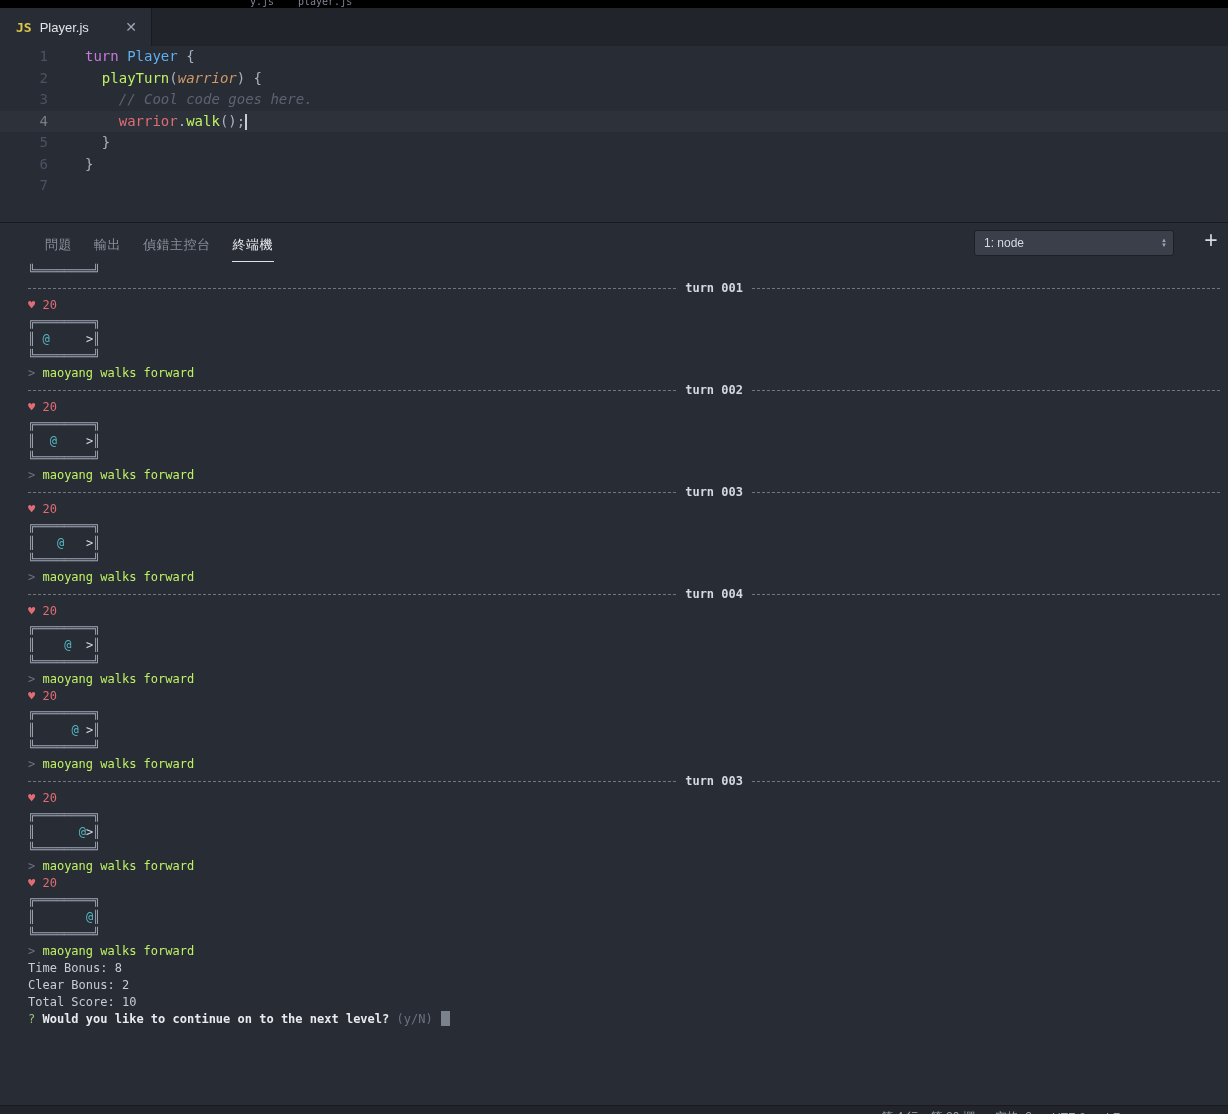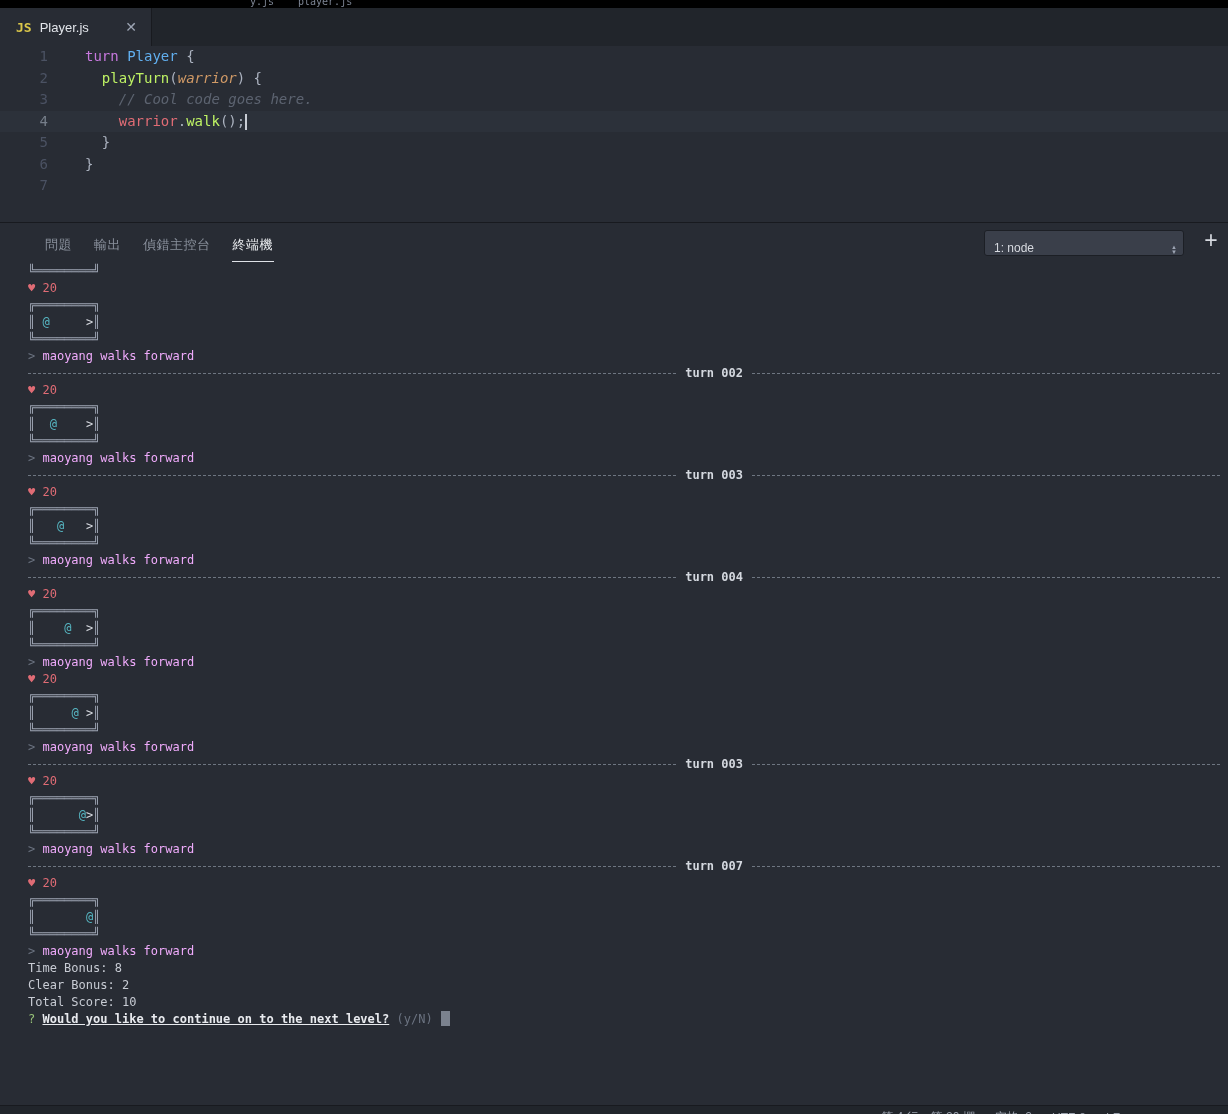--- a/index.html
+++ b/index.html
@@ -34,46 +34,46 @@
   .tok-var     { color:#e06c75; }
   .ed-cursor { display:inline-block; width:1.5px; height:16px; background:#c8ccd4; vertical-align:middle; }
 
   
   .panel-header { height:40px; background:#282c34; border-top:1px solid #181a1f; position:relative;
                   display:flex; align-items:center; }
   .panel-tabs { display:flex; gap:20px; margin-left:44px; }
   .ptab { font:13px "Liberation Sans",sans-serif; color:#8a919d; padding:12px 1px 7px;
           border-bottom:1px solid transparent; cursor:pointer; letter-spacing:0.5px; }
   .ptab.active { color:#eceef1; border-bottom-color:#dfe2e7; }
-  .term-selector { position:absolute; right:44px; top:7px; width:200px; height:26px; background:#3a3f4a;
-                   border:1px solid #1c1f25; border-radius:3px; display:flex; align-items:flex-end;
+  .term-selector { position:absolute; right:54px; top:7px; width:200px; height:26px; background:#3a3f4a;
+                   border:1px solid #1c1f25; border-radius:3px; display:flex; align-items:center;
                    padding:0 6px 0 9px; color:#d7dae0; font:12px "Liberation Sans",sans-serif; cursor:pointer; }
   .selector-arrows { margin-left:auto; display:flex; flex-direction:column; color:#9da5b4;
                      font-size:6px; line-height:5px; }
   .add-terminal { position:absolute; right:2px; top:4px; width:30px; text-align:center; color:#d7dae0;
                   font:400 23px "Liberation Sans",sans-serif; cursor:pointer; }
 
   
   .terminal { height:843px; background:#282c34; padding:1px 8px 0 28px;
               font:12px/17px "DejaVu Sans Mono",monospace; color:#c8ccd4; overflow:hidden; }
   .tline { height:17px; white-space:pre; }
   .sep { display:flex; align-items:center; color:#d4d8df; font-weight:bold; }
   .sep .dash { border-top:1px dashed #6e7681; height:0; }
   .sep .dash.l { flex:1.385; } .sep .dash.r { flex:1; }
   .sep .lbl { padding:0 9px; }
   .health { color:#e06c75; }
   .board { color:#9da5b4; }
   .b-warrior { color:#56b6c2; }
   .b-stairs { color:#d7dae0; }
   .act-gt { color:#6b7380; }
-  .act-txt { color:#f0abfc; }
+  .act-txt { color:#bef264; }
   .success { color:#98c379; }
   .score { color:#c8ccd4; }
   .prompt .q { color:#98c379; }
-  .prompt .msg { color:#e8eaee; font-weight:bold;text-decoration:underline; }
+  .prompt .msg { color:#e8eaee; font-weight:bold; }
   .prompt .hint { color:#6b7380; }
   .cursor-block { display:inline-block; width:9px; height:15px; background:#7b828e;
                   vertical-align:text-bottom; margin-left:8px; }
 
   
   .statusbar { position:absolute; top:1105px; left:0; width:1228px; height:22px; background:#21252b;
                border-top:1px solid #181a1f; }
   .status-right { position:absolute; right:108px; top:3px; display:flex; gap:20px; align-items:center;
                   color:#9aa1ad; font:12px "Liberation Sans",sans-serif; white-space:nowrap; }
   .status-item { cursor:pointer; }
@@ -120,20 +120,21 @@
         <span>▲</span>
         <span>▼</span>
       </span>
   </div>
   <div class="add-terminal">+</div>
 </div>
 
 <div class="terminal">
   <div>
       <div class="tline board">╚════════╝</div>
+      <div class="tline sep"><span class="dash l"></span><span class="lbl">turn 001</span><span class="dash r"></span></div>
       <div class="tline health"><span>♥</span><span> 20</span></div>
       <div class="tline board">╔════════╗</div>
       <div class="tline board"><span>║</span><span> </span><span class="b-warrior">@</span><span> </span><span> </span><span> </span><span> </span><span> </span><span class="b-stairs">&gt;</span><span>║</span></div>
       <div class="tline board">╚════════╝</div>
       <div class="tline action"><span class="act-gt">&gt; </span><span class="act-txt">maoyang walks forward</span></div>
       <div class="tline sep"><span class="dash l"></span><span class="lbl">turn 002</span><span class="dash r"></span></div>
       <div class="tline health"><span>♥</span><span> 20</span></div>
       <div class="tline board">╔════════╗</div>
       <div class="tline board"><span>║</span><span> </span><span> </span><span class="b-warrior">@</span><span> </span><span> </span><span> </span><span> </span><span class="b-stairs">&gt;</span><span>║</span></div>
       <div class="tline board">╚════════╝</div>
@@ -154,21 +155,20 @@
       <div class="tline board">╔════════╗</div>
       <div class="tline board"><span>║</span><span> </span><span> </span><span> </span><span> </span><span> </span><span class="b-warrior">@</span><span> </span><span class="b-stairs">&gt;</span><span>║</span></div>
       <div class="tline board">╚════════╝</div>
       <div class="tline action"><span class="act-gt">&gt; </span><span class="act-txt">maoyang walks forward</span></div>
       <div class="tline sep"><span class="dash l"></span><span class="lbl">turn 003</span><span class="dash r"></span></div>
       <div class="tline health"><span>♥</span><span> 20</span></div>
       <div class="tline board">╔════════╗</div>
       <div class="tline board"><span>║</span><span> </span><span> </span><span> </span><span> </span><span> </span><span> </span><span class="b-warrior">@</span><span class="b-stairs">&gt;</span><span>║</span></div>
       <div class="tline board">╚════════╝</div>
       <div class="tline action"><span class="act-gt">&gt; </span><span class="act-txt">maoyang walks forward</span></div>
-      <div class="tline sep"><span class="dash l"></span><span class="lbl">turn 007</span><span class="dash r"></span></div>
       <div class="tline health"><span>♥</span><span> 20</span></div>
       <div class="tline board">╔════════╗</div>
       <div class="tline board"><span>║</span><span> </span><span> </span><span> </span><span> </span><span> </span><span> </span><span> </span><span class="b-warrior">@</span><span>║</span></div>
       <div class="tline board">╚════════╝</div>
       <div class="tline action"><span class="act-gt">&gt; </span><span class="act-txt">maoyang walks forward</span></div>
       <div class="tline score">Time Bonus: 8</div>
       <div class="tline score">Clear Bonus: 2</div>
       <div class="tline score">Total Score: 10</div>
     </div>
   <div class="tline prompt"><span class="q">?</span><span> </span><span class="msg">Would you like to continue on to the next level?</span><span> </span><span class="hint">(y/N)</span><span class="cursor-block"></span></div>

